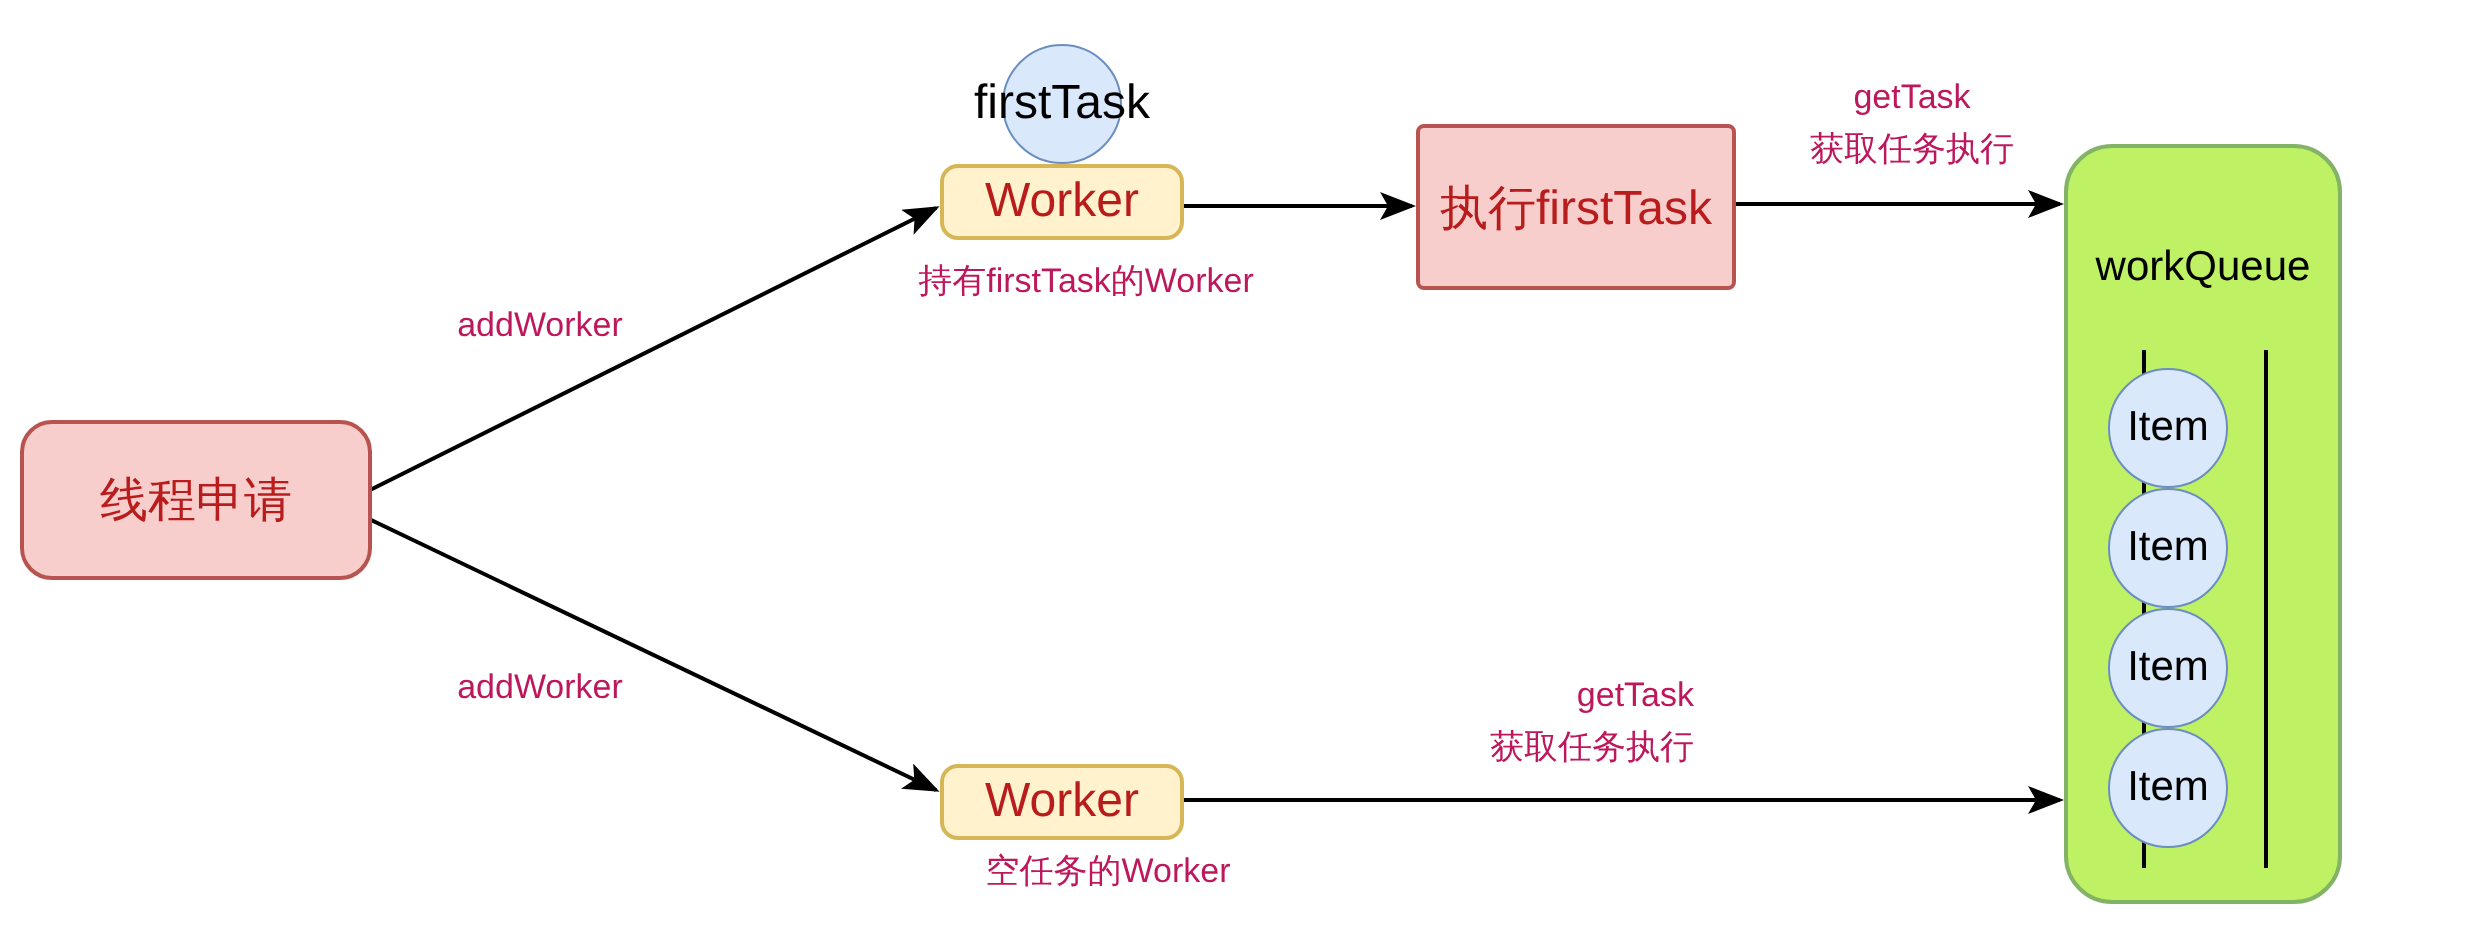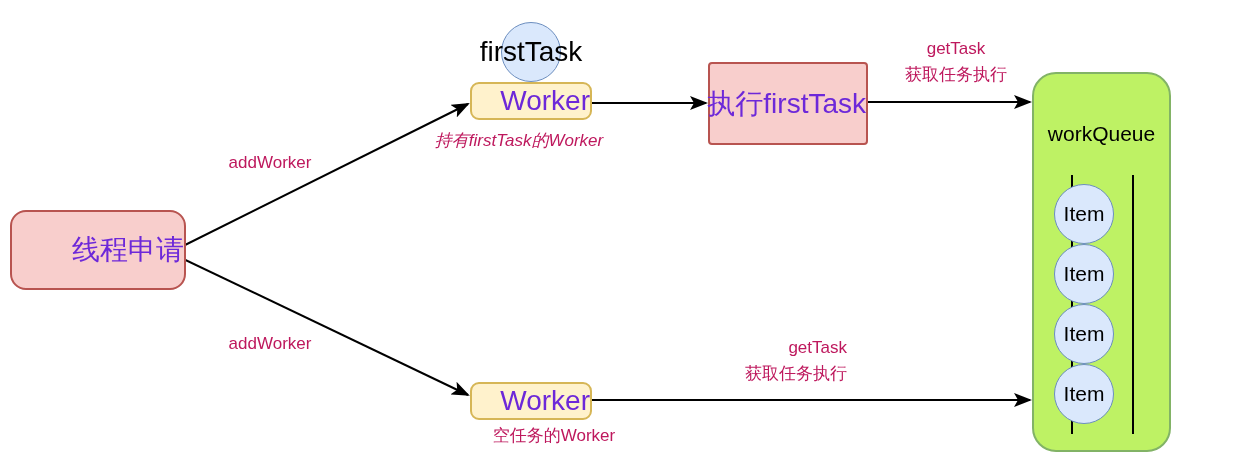--- a/index.html
+++ b/index.html
@@ -19,23 +19,23 @@
     position: absolute;
     left: 0; top: 0;
     width: 1236px; height: 474px;
     z-index: 1;
   }
   .node {
     position: absolute;
     box-sizing: border-box;
     display: flex;
     align-items: center;
-    justify-content: flex-end;
-    font-size: 28px;
-    color: #6d28d9;
+    justify-content: center;
+    font-size: 24px;
+    color: #b91c1c;
     z-index: 3;
     white-space: nowrap;
   }
   .pink {
     background: #F8CECC;
     border: 2px solid #B85450;
   }
   .yellow {
     background: #FFF2CC;
     border: 2px solid #D6B656;
@@ -70,21 +70,21 @@
     border-radius: 4px;
   }
   #first-task-circle {
     position: absolute;
     left: 501px; top: 22px;
     width: 60px; height: 60px;
     box-sizing: border-box;
     display: flex;
     align-items: center;
     justify-content: center;
-    font-size: 28px;
+    font-size: 24px;
     white-space: nowrap;
     z-index: 2;
   }
   #work-queue {
     position: absolute;
     left: 1032px; top: 72px;
     width: 139px; height: 380px;
     box-sizing: border-box;
     border-radius: 24px;
     z-index: 3;
@@ -127,21 +127,21 @@
     color: #be185d;
     white-space: nowrap;
     z-index: 4;
     line-height: 26px;
   }
   .centered { transform: translateX(-50%); }
   #label-add-worker-top    { left: 270px; top: 150px; }
   #label-add-worker-bottom { left: 270px; top: 331px; }
   #label-get-task-top      { left: 956px; top: 36px; text-align: center; }
   #label-get-task-bottom   { right: 389px; top: 335px; text-align: right; }
-  #caption-worker-top      { left: 519px; top: 128px; font-style: italic; }
+  #caption-worker-top      { left: 543px; top: 128px; }
   #caption-worker-bottom   { left: 554px; top: 423px; }
 </style>
 </head>
 <body>
 
 <div id="canvas">
 
   <svg id="arrow-layer" viewBox="0 0 1236 474" xmlns="http://www.w3.org/2000/svg">
     <defs>
       <marker id="arrowhead" markerUnits="userSpaceOnUse" markerWidth="18" markerHeight="14" refX="16" refY="7" orient="auto">

